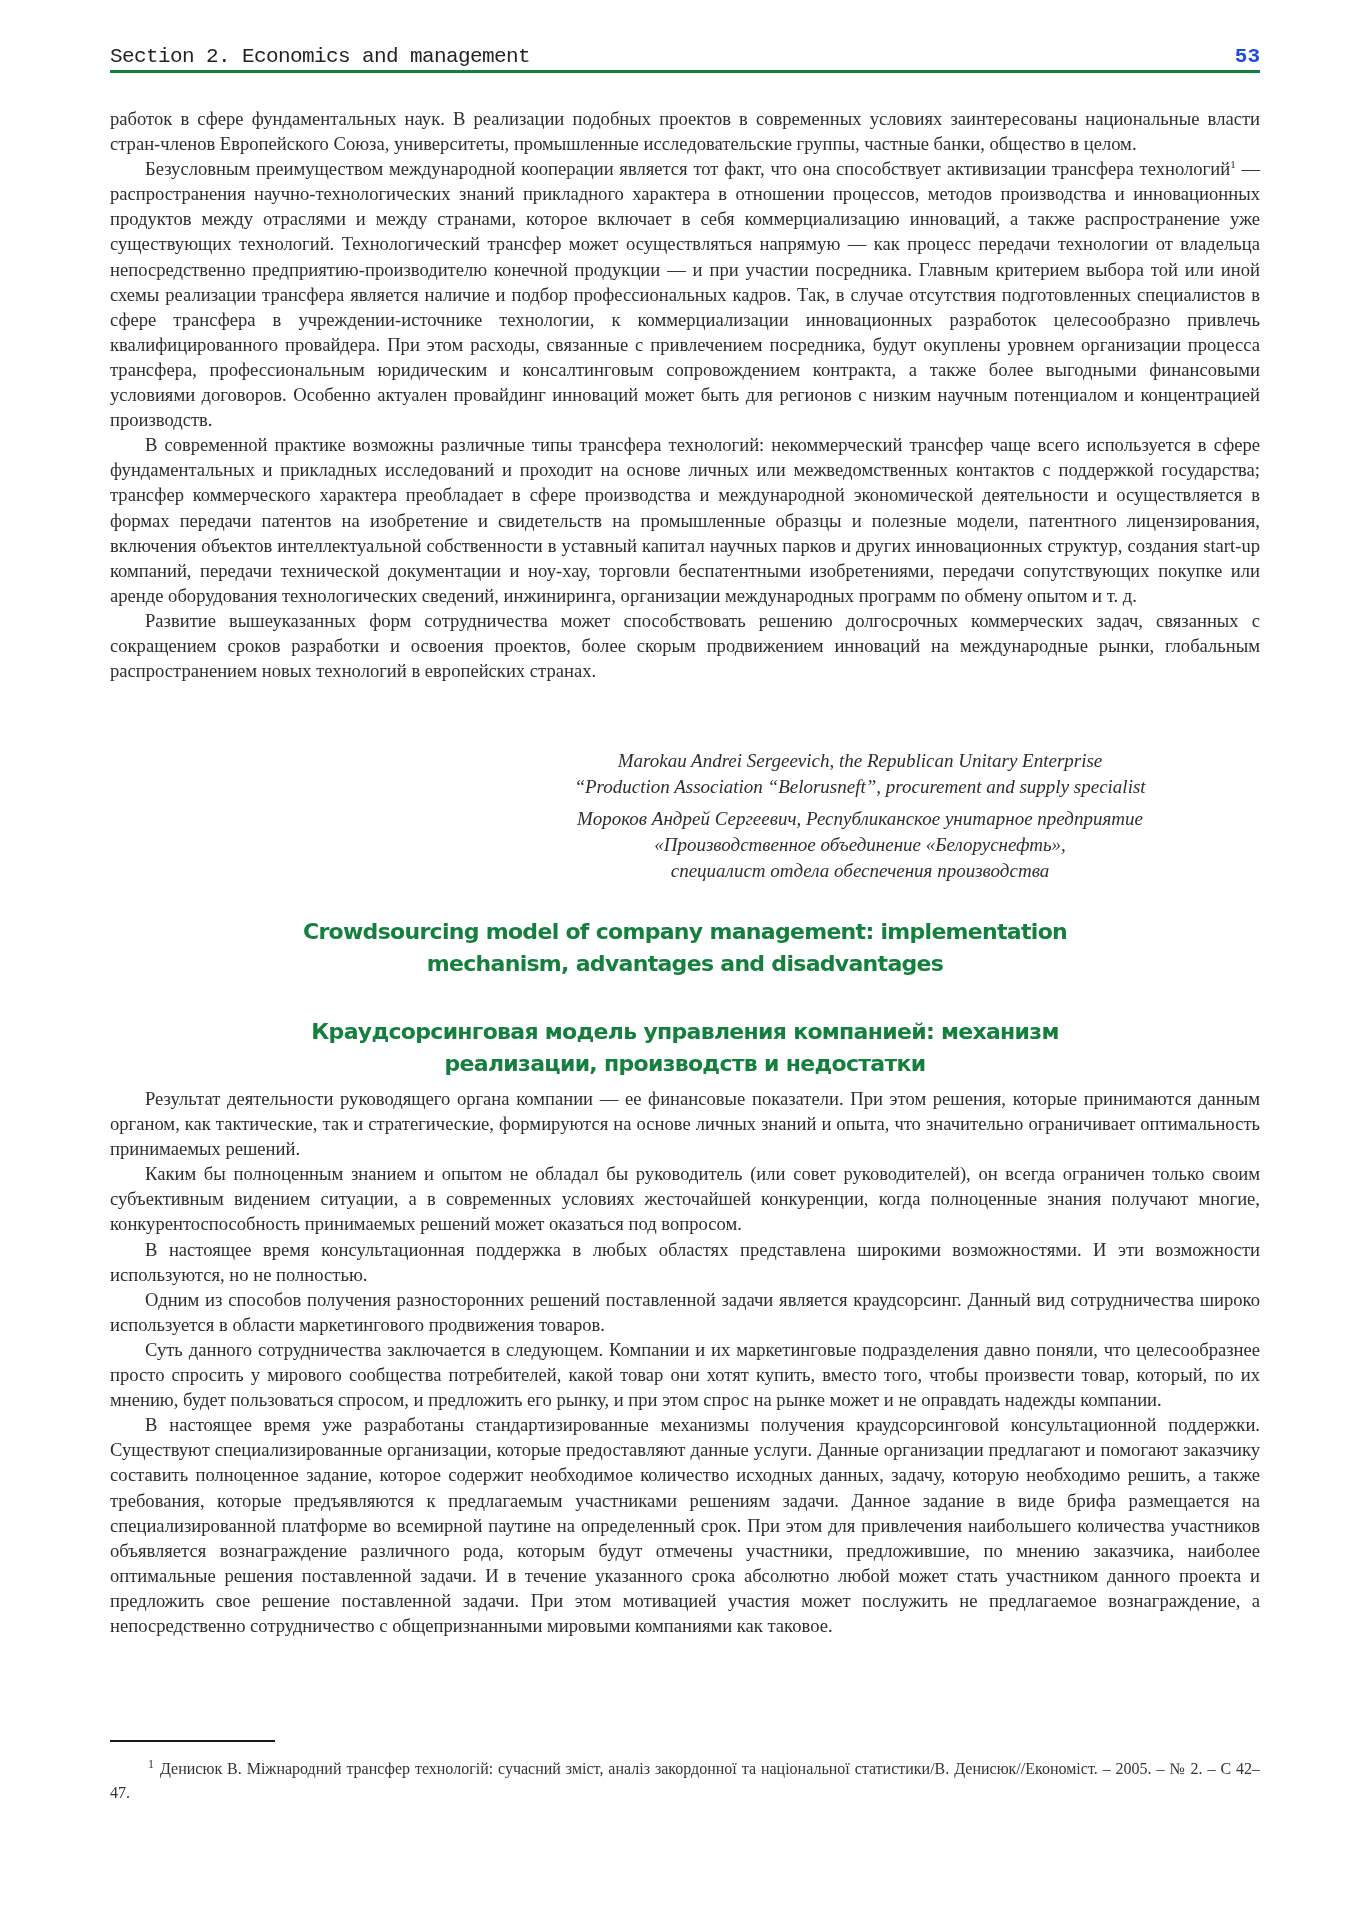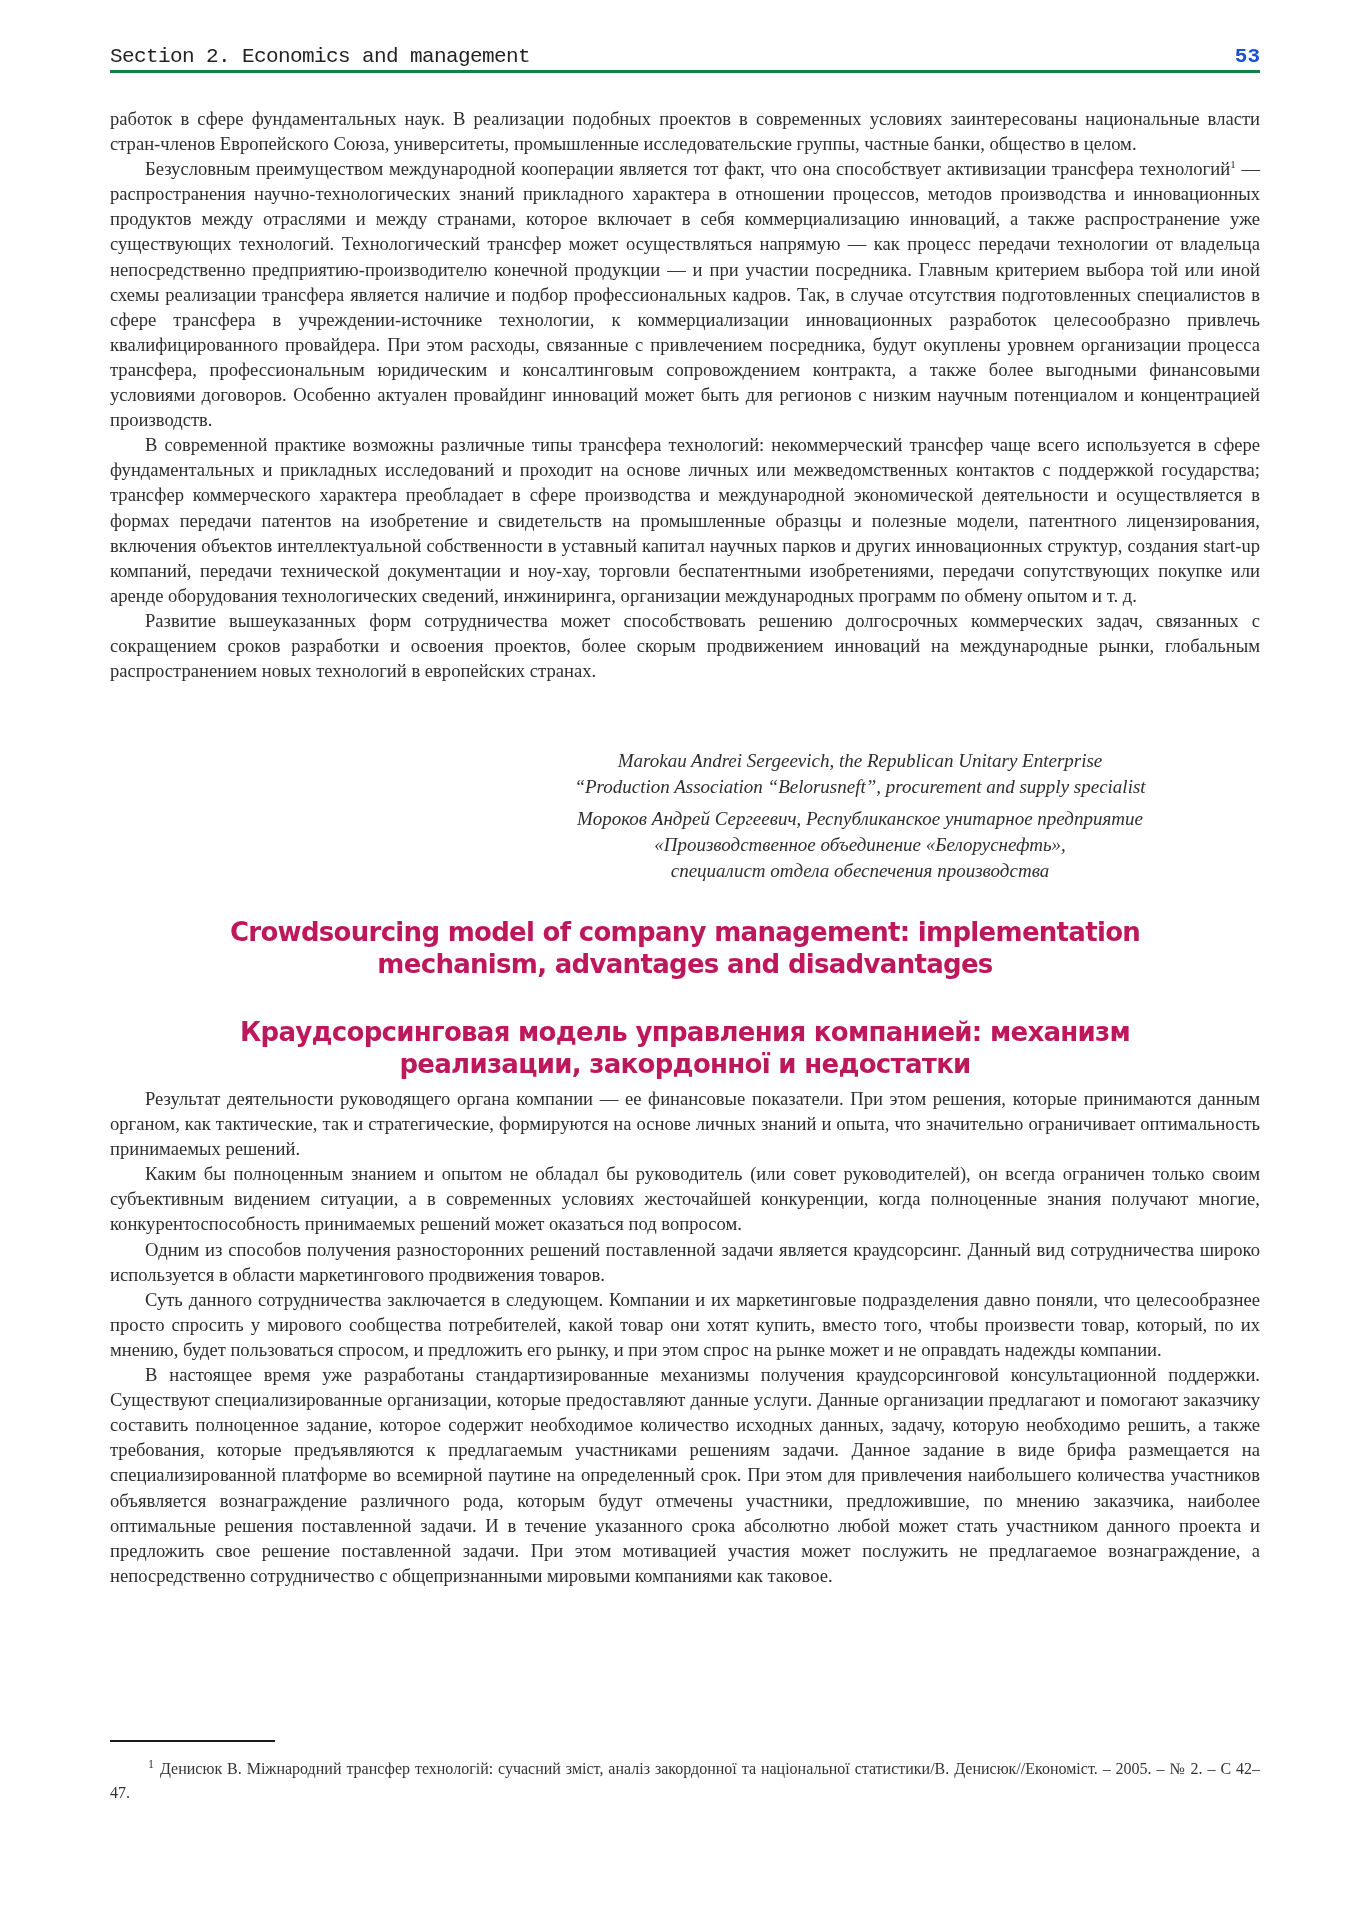--- a/index.html
+++ b/index.html
@@ -21,22 +21,22 @@
   .body-text p.cont { text-indent: 0; }
   .sect1 { position: absolute; top: 106px; left: 0; width: 1150px; }
   sup.fnref { font-size: 11px; vertical-align: 7px; line-height: 0; }
   .author-block {
     position: absolute; top: 748px; right: 0; width: 800px; text-align: center;
     font-family: "Liberation Serif", serif; font-style: italic; font-size: 19px; line-height: 26px; color: #2e2e2e;
   }
   .author-block .gap { height: 6px; }
   .heading {
     position: absolute; left: 0; width: 1150px; text-align: center;
-    font-family: "DejaVu Sans", sans-serif; font-weight: bold; font-size: 26px; line-height: 32px;
-    color: #be185d; letter-spacing: -0.7px;
+    font-family: "DejaVu Sans", sans-serif; font-weight: bold; font-size: 22px; line-height: 32px;
+    color: #15803d; letter-spacing: -0.7px;
   }
   .h-en { top: 916px; }
   .h-ru { top: 1016px; }
   .sect2 { position: absolute; top: 1086px; left: 0; width: 1150px; }
   .fn-rule { position: absolute; top: 1740px; left: 0; width: 165px; height: 2px; background: #1a1a1a; }
   .footnote {
     position: absolute; top: 1752px; left: 0; width: 1150px;
     font-family: "Liberation Serif", serif; font-size: 16px; line-height: 24px; color: #333; text-align: justify;
   }
   .footnote .fn-mark { display: inline-block; margin-left: 38px; font-size: 12px; vertical-align: 6px; margin-right: 6px; }
@@ -67,26 +67,27 @@
     <div>специалист отдела обеспечения производства</div>
   </div>
 
   <div class="heading h-en">
     <div>Crowdsourcing model of company management: implementation</div>
     <div>mechanism, advantages and disadvantages</div>
   </div>
 
   <div class="heading h-ru">
     <div>Краудсорсинговая модель управления компанией: механизм</div>
-    <div>реализации, закордонної и недостатки</div>
+    <div>реализации, производств и недостатки</div>
   </div>
 
   <div class="sect2 body-text">
     <p>Результат деятельности руководящего органа компании — ее финансовые показатели. При этом решения, которые принима­ются данным органом, как тактические, так и стратегические, формируются на основе личных знаний и опыта, что значительно ограничивает оптимальность принимаемых решений.</p>
     <p>Каким бы полноценным знанием и опытом не обладал бы руководитель (или совет руководителей), он всегда ограничен только своим субъективным видением ситуации, а в современных условиях жесточайшей конкуренции, когда полноценные знания полу­чают многие, конкурентоспособность принимаемых решений может оказаться под вопросом.</p>
+    <p>В настоящее время консультационная поддержка в любых областях представлена широкими возможностями. И эти возмож­ности используются, но не полностью.</p>
     <p>Одним из способов получения разносторонних решений поставленной задачи является краудсорсинг. Данный вид сотрудни­чества широко используется в области маркетингового продвижения товаров.</p>
     <p>Суть данного сотрудничества заключается в следующем. Компании и их маркетинговые подразделения давно поняли, что целесообразнее просто спросить у мирового сообщества потребителей, какой товар они хотят купить, вместо того, чтобы про­извести товар, который, по их мнению, будет пользоваться спросом, и предложить его рынку, и при этом спрос на рынке может и не оправдать надежды компании.</p>
     <p>В настоящее время уже разработаны стандартизированные механизмы получения краудсорсинговой консультационной поддержки. Существуют специализированные организации, которые предоставляют данные услуги. Данные организации предлагают и помогают заказчику составить полноценное задание, которое содержит необходимое количество исходных данных, задачу, которую необходимо решить, а также требования, которые предъявляются к предлагаемым участниками решениям задачи. Данное задание в виде брифа размещается на специализированной платформе во всемирной паутине на определенный срок. При этом для привлечения наиболь­шего количества участников объявляется вознаграждение различного рода, которым будут отмечены участники, предложившие, по мнению заказчика, наиболее оптимальные решения поставленной задачи. И в течение указанного срока абсолютно любой может стать участником данного проекта и предложить свое решение поставленной задачи. При этом мотивацией участия может послужить не предлагаемое вознаграждение, а непосредственно сотрудничество с общепризнанными мировыми компаниями как таковое.</p>
   </div>
 
   <div class="fn-rule"></div>
   <div class="footnote">
     <span class="fn-mark">1</span><span>Денисюк В. Міжнародний трансфер технологій: сучасний зміст, аналіз закордонної та національної статистики/В. Денисюк//Економіст. – 2005. – № 2. – С 42–47.</span>
   </div>
 

